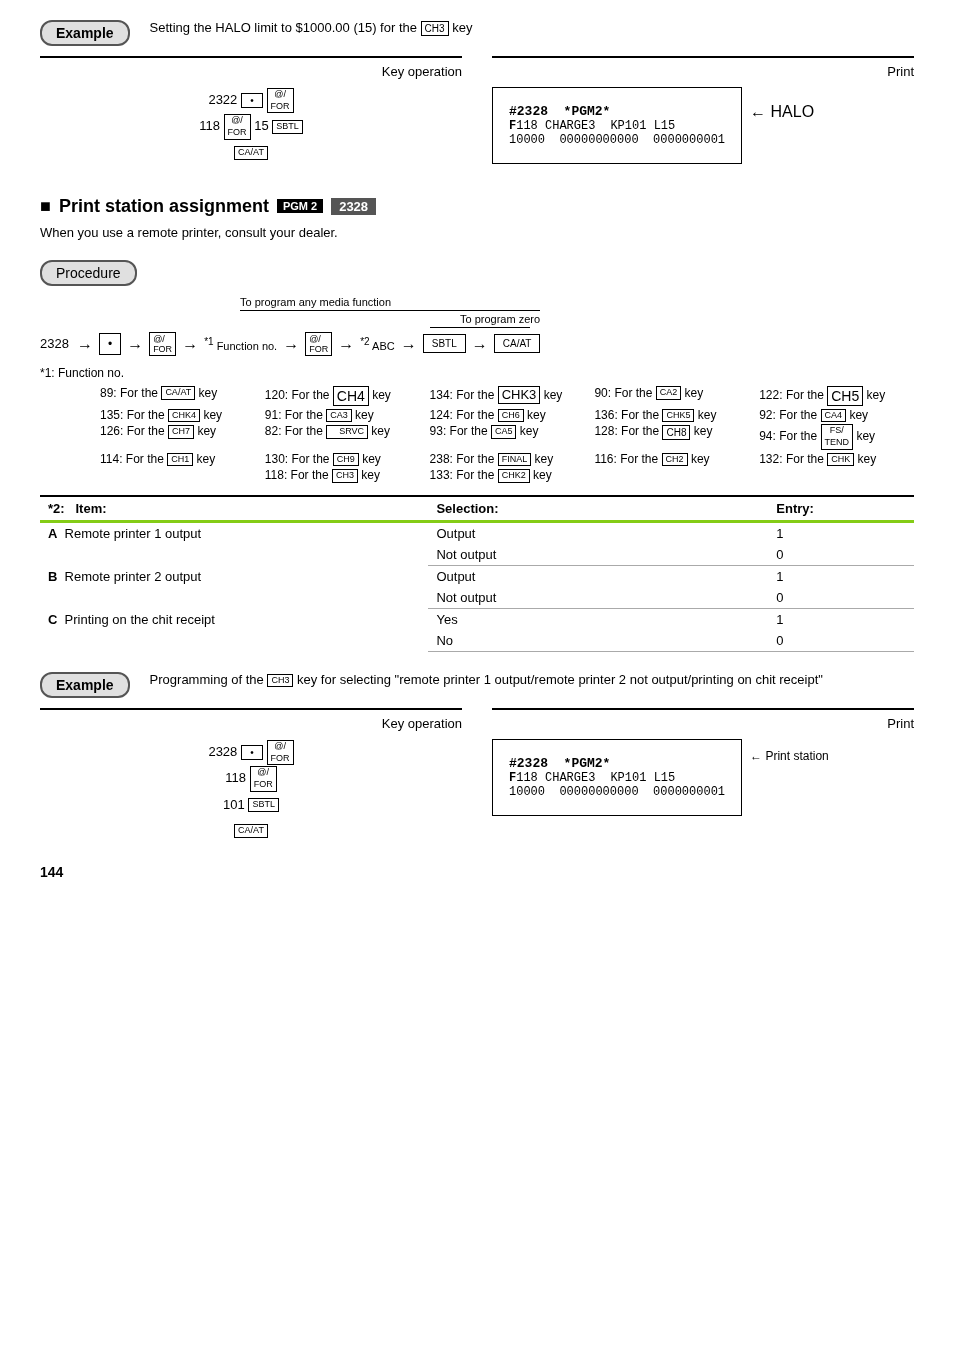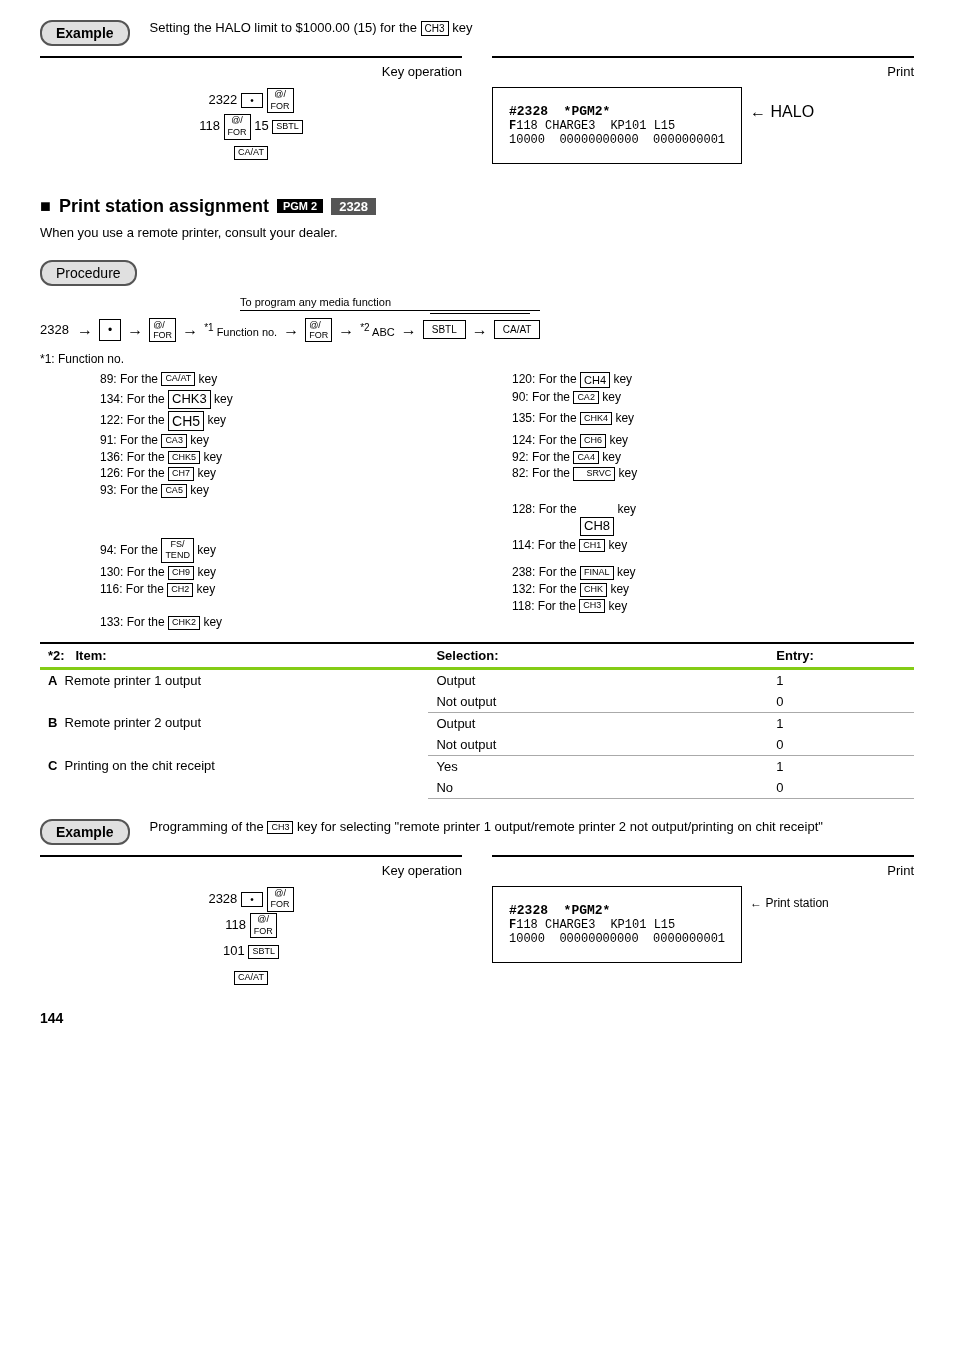--- a/index.html
+++ b/index.html
@@ -130,21 +130,21 @@
       display: inline-block;
       border: 1px solid #000;
       padding: 3px 8px;
       font-size: 12px;
       vertical-align: middle;
     }
 
     
     .fn-list {
       display: grid;
-      grid-template-columns: repeat(2, 1fr);
+      grid-template-columns: repeat(5, 1fr);
       gap: 2px 10px;
       margin: 6px 0 12px 60px;
       font-size: 12px;
     }
 
     .fn-list-item {
       white-space: nowrap;
     }
 
     
@@ -269,20 +269,23 @@
 </div>
 
 <div class="flow-diagram-wrapper">
 
   <div style="margin-left: 200px; margin-bottom: 2px; font-size:11px;">
     <span>To program any media function</span>
   </div>
   <div style="margin-left: 200px; display:flex; align-items:center; gap: 2px; margin-bottom: 2px;">
     <span style="display:inline-block; border-top: 1px solid #000; width: 300px;"></span>
   </div>
+  <div style="margin-left: 420px; font-size:11px; margin-bottom: 2px;">
+    <span>To program zero</span>
+  </div>
   <div style="margin-left: 390px; display:flex; align-items:center; gap:2px; margin-bottom:4px;">
     <span style="display:inline-block; border-top: 1px solid #000; width: 100px;"></span>
   </div>
 
   <div class="flow-row">
     <span style="font-size:13px; margin-right:2px;">2328</span>
     <span class="arrow">→</span>
     <span class="flow-box">•</span>
     <span class="arrow">→</span>
     <span class="flow-box" style="font-size:9px; padding:1px 3px;">@/<br>FOR</span>
@@ -305,21 +308,21 @@
   </div>
 </div>
 
 <div style="margin: 10px 0;">
   <div style="font-size:12px; margin-bottom:4px;">*1:  Function no.</div>
   <div class="fn-list">
     <span class="fn-list-item">
       89: For the <span class="key-box" style="font-size:9px;">CA/AT</span> key
     </span>
     <span class="fn-list-item">
-      120: For the <span class="key-box" style="font-size:11px;text-align:center;">CH4</span> key
+      120: For the <span class="key-box" style="font-size:14px;text-align:center;">CH4</span> key
     </span>
     <span class="fn-list-item">
       134: For the <span class="key-box" style="font-size:13px;">CHK3</span> key
     </span>
     <span class="fn-list-item">
       90: For the <span class="key-box" style="font-size:9px;">CA2</span> key
     </span>
     <span class="fn-list-item">
       122: For the <span class="key-box" style="font-size:14px;">CH5</span> key
     </span>
@@ -341,21 +344,21 @@
     <span class="fn-list-item">
       126: For the <span class="key-box" style="font-size:9px;">CH7</span> key
     </span>
     <span class="fn-list-item">
       82: For the <span class="key-box" style="font-size:9px;padding-left:12px;">SRVC</span> key
     </span>
     <span class="fn-list-item">
       93: For the <span class="key-box" style="font-size:9px;">CA5</span> key
     </span>
     <span class="fn-list-item">
-      128: For the <span class="key-box" style="font-size:13px;margin-top:34px;">CH8</span> key
+      128: For the <span class="key-box" style="font-size:10px;">CH8</span> key
     </span>
     <span class="fn-list-item">
       94: For the <span class="key-box" style="font-size:9px;">FS/<br>TEND</span> key
     </span>
     <span class="fn-list-item">
       114: For the <span class="key-box" style="font-size:9px;">CH1</span> key
     </span>
     <span class="fn-list-item">
       130: For the <span class="key-box" style="font-size:9px;">CH9</span> key
     </span>

